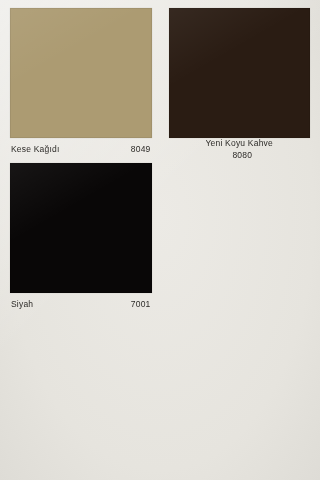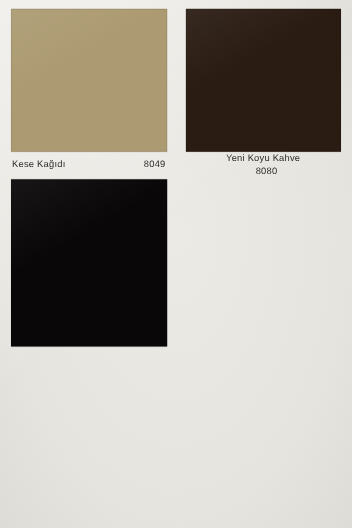--- a/index.html
+++ b/index.html
@@ -105,16 +105,20 @@
     <div class="cell">
       <div class="swatch" style="background-color: rgb(42, 28, 19);"></div>
       <div class="caption" style="color: rgb(45, 43, 40); flex-direction: column;">
         <span class="name">Yeni Koyu Kahve</span>
         <span class="code">8080</span>
       </div>
     </div>
 
     <div class="cell">
       <div class="swatch" style="background-color: rgb(9, 7, 7);"></div>
+      <div class="caption" style="color: rgb(45, 43, 40);">
+        <span class="name">Siyah</span>
+        <span class="code">7001</span>
+      </div>
     </div>
 
   </div>
 </div>
 
 </body></html>

